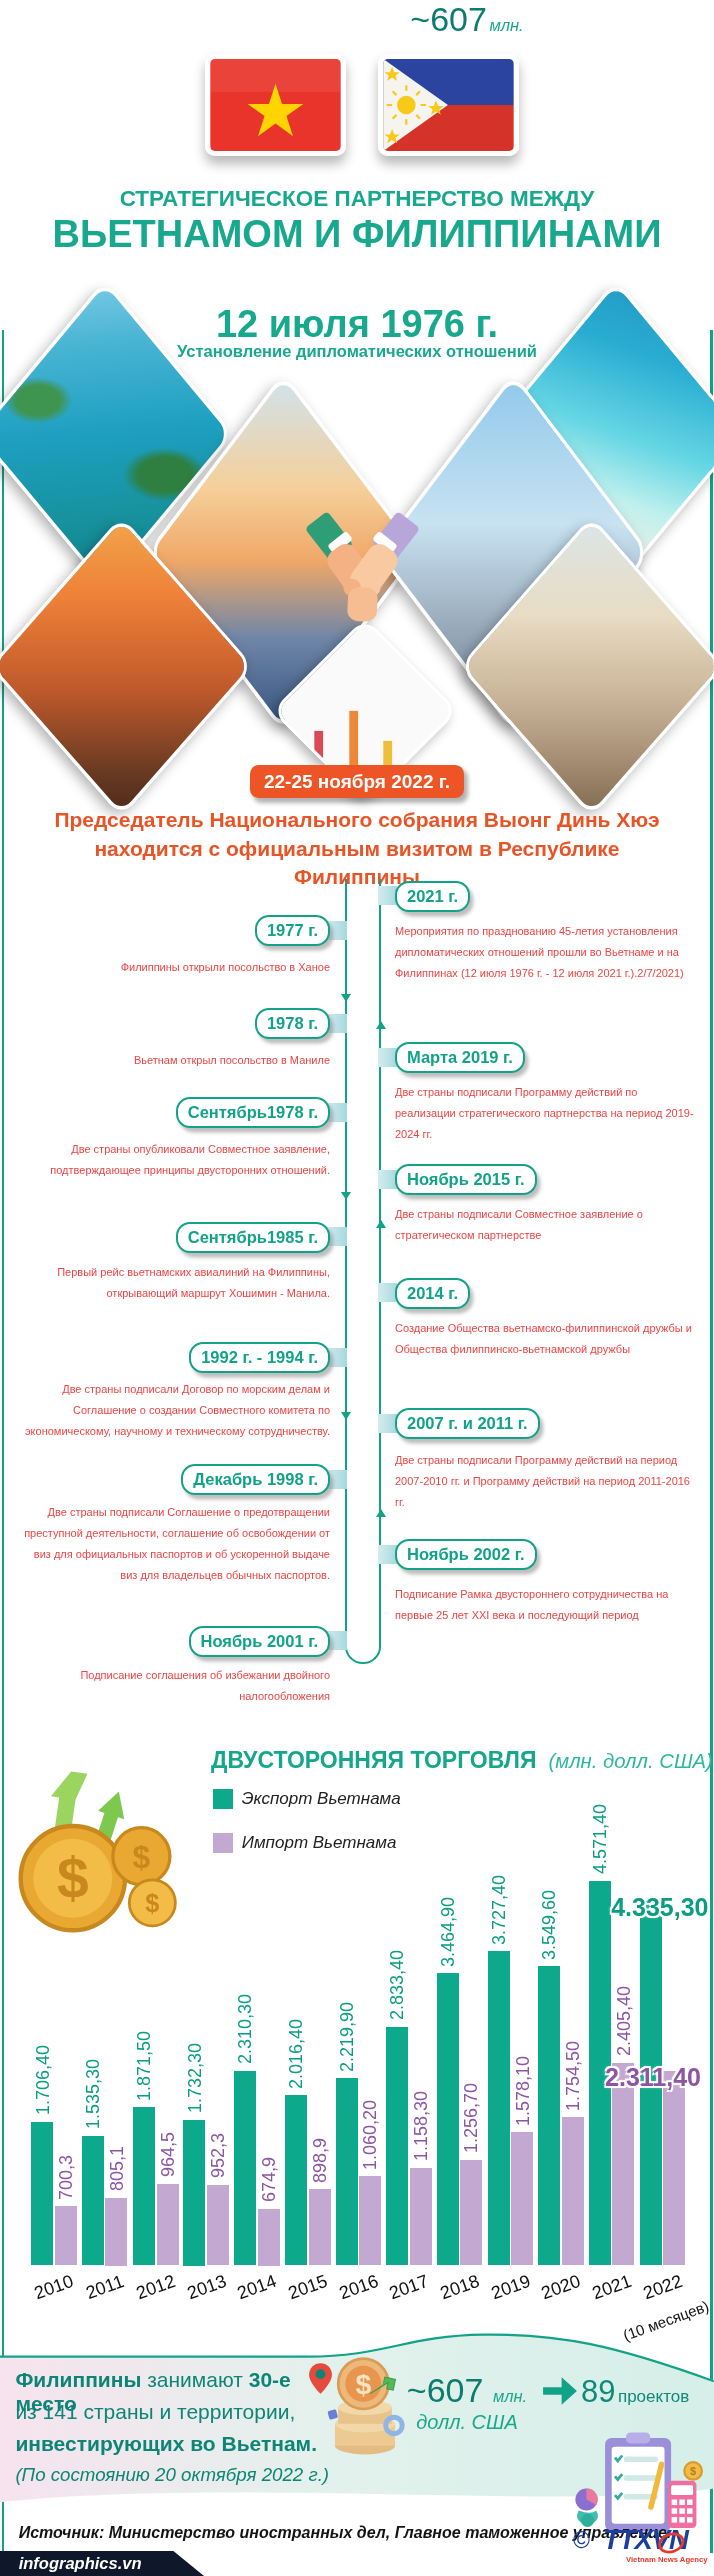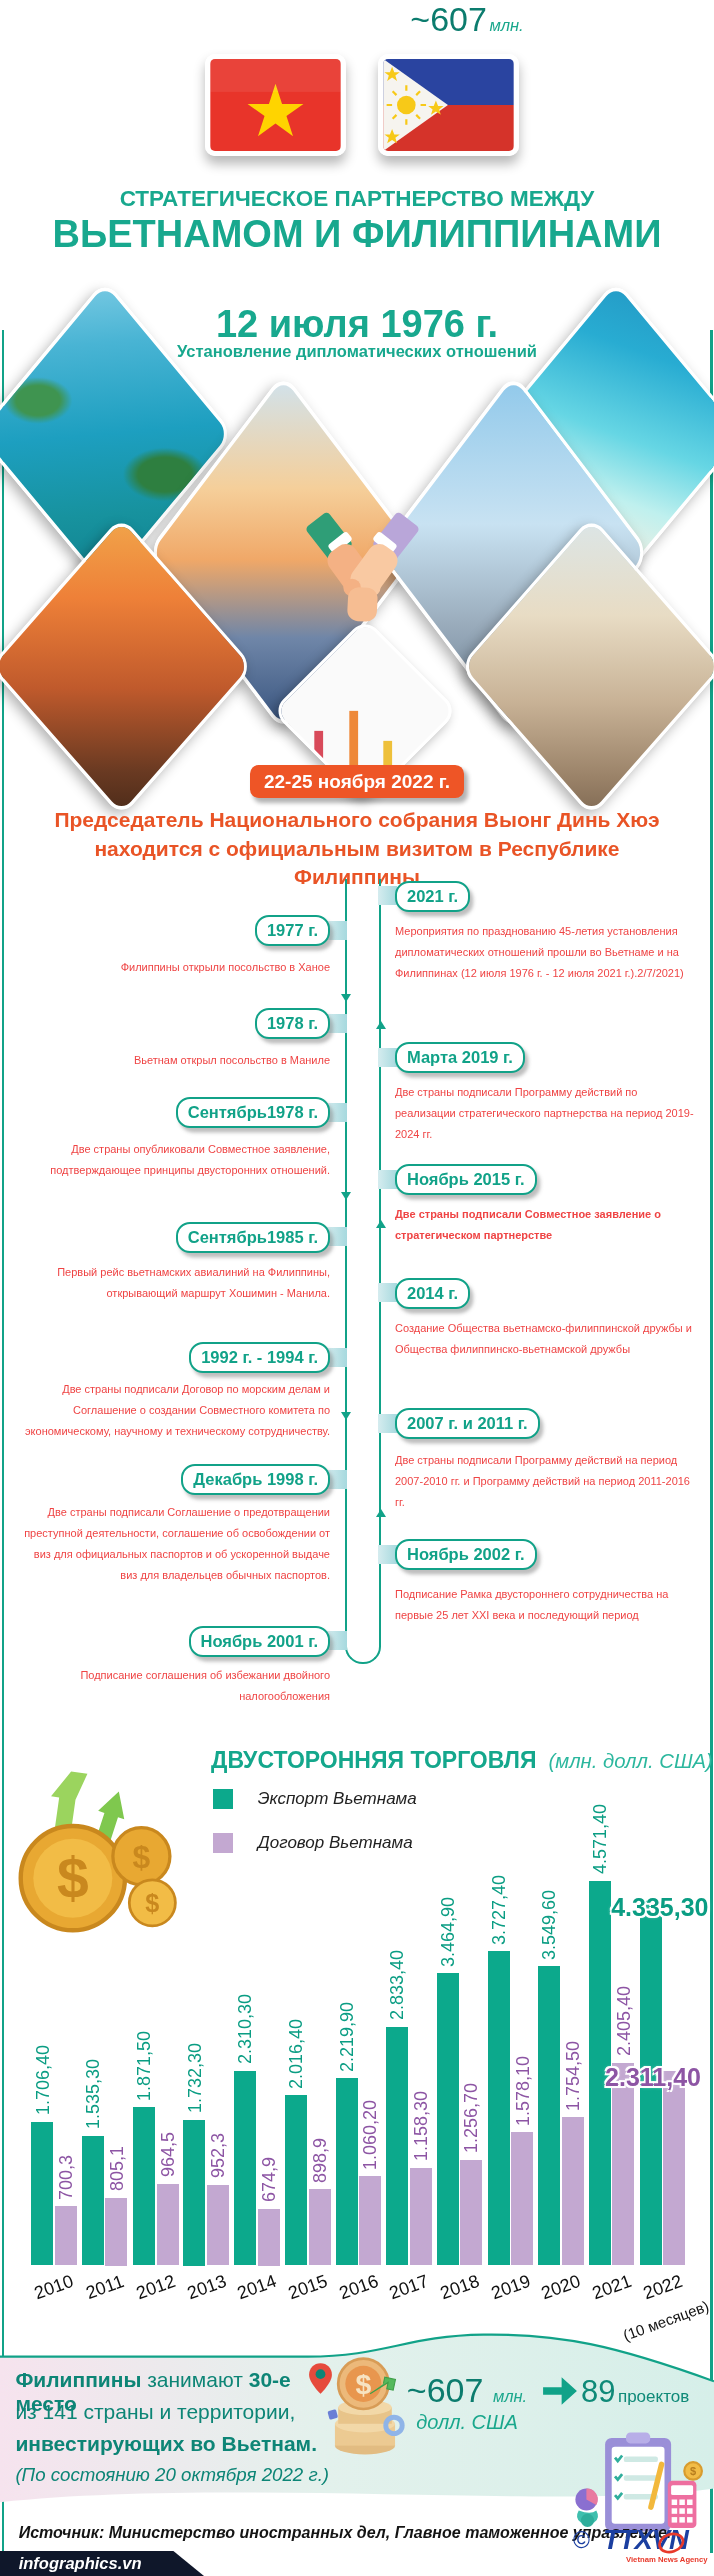--- a/index.html
+++ b/index.html
@@ -57,21 +57,21 @@
   .conn{position:absolute;height:18.7px;background:linear-gradient(90deg,#d5ecef,#a6d9de);}
   .arr{position:absolute;width:0;height:0;border-left:5.5px solid transparent;border-right:5.5px solid transparent;}
   .arr-down{border-top:8.8px solid #11a288;left:341px;}
   .arr-up{border-bottom:8.8px solid #11a288;left:376px;}
 
   
   .chart-title{position:absolute;left:211px;top:1747px;font-size:23px;font-weight:bold;color:#14a78c;white-space:nowrap;}
   .chart-title .units{font-weight:normal;font-style:italic;font-size:20.3px;color:#2cb79e;}
   .legend-row{position:absolute;left:213px;display:flex;align-items:center;gap:8.8px;}
   .legend-sq{width:20px;height:20px;display:inline-block;}
-  .legend-label{font-size:17px;font-style:italic;color:#222;margin-left:16px;}
+  .legend-label{font-size:17px;font-style:italic;color:#222;}
   .bar{position:absolute;}
   .bar-label{position:absolute;writing-mode:vertical-rl;transform:rotate(180deg);font-size:18px;line-height:1;white-space:nowrap;}
   .big-label{position:absolute;font-size:25px;font-weight:bold;
              text-shadow:1.6px 1.6px 0 #fff,-1.6px -1.6px 0 #fff,1.6px -1.6px 0 #fff,-1.6px 1.6px 0 #fff,0 0 4.4px #fff;}
   .year-label{position:absolute;width:66px;text-align:center;font-size:18px;color:#111;transform:rotate(-20deg);}
   .year-note{position:absolute;font-size:15px;color:#111;transform:rotate(-20deg);white-space:nowrap;}
 
   
   .inv-line{position:absolute;left:15.4px;width:330px;font-size:21px;color:#0d8576;}
   .inv-note{position:absolute;left:15.4px;width:341px;font-size:18.7px;font-style:italic;color:#0d8576;}
@@ -178,21 +178,21 @@
     <div class="pill" style="top: 1008px; right: 384px;">1978 г.</div>
     <div class="tl-text tl-left" style="top: 1050px;">Вьетнам открыл посольство в Маниле</div>
     <div class="conn" style="left: 378px; width: 18.7px; top: 1048px;"></div>
     <div class="pill" style="top: 1042px; left: 395px;">Марта 2019 г.</div>
     <div class="tl-text tl-right" style="top: 1082px;">Две страны подписали Программу действий по реализации стратегического партнерства на период 2019-2024 гг.</div>
     <div class="conn" style="left: 326px; width: 21px; top: 1103px;"></div>
     <div class="pill" style="top: 1097px; right: 384px;">Сентябрь1978 г.</div>
     <div class="tl-text tl-left" style="top: 1139px;">Две страны опубликовали Совместное заявление, подтверждающее принципы двусторонних отношений.</div>
     <div class="conn" style="left: 378px; width: 18.7px; top: 1170px;"></div>
     <div class="pill" style="top: 1164px; left: 395px;">Ноябрь 2015 г.</div>
-    <div class="tl-text tl-right" style="top: 1204px; font-weight: bold;">Две страны подписали Совместное заявление о стратегическом партнерстве</div>
+    <div class="tl-text tl-right" style="top: 1204px;">Две страны подписали Совместное заявление о стратегическом партнерстве</div>
     <div class="conn" style="left: 326px; width: 21px; top: 1227px;"></div>
     <div class="pill" style="top: 1222px; right: 384px;">Сентябрь1985 г.</div>
     <div class="tl-text tl-left" style="top: 1262px;">Первый рейс вьетнамских авиалиний на Филиппины, открывающий маршрут Хошимин - Манила.</div>
     <div class="conn" style="left: 378px; width: 18.7px; top: 1283px;"></div>
     <div class="pill" style="top: 1278px; left: 395px;">2014 г.</div>
     <div class="tl-text tl-right" style="top: 1318px;">Создание Общества вьетнамско-филиппинской дружбы и Общества филиппинско-вьетнамской дружбы</div>
     <div class="conn" style="left: 326px; width: 21px; top: 1348px;"></div>
     <div class="pill" style="top: 1342px; right: 384px;">1992 г. - 1994 г.</div>
     <div class="tl-text tl-left" style="top: 1379px;">Две страны подписали Договор по морским делам и Соглашение о создании Совместного комитета по экономическому, научному и техническому сотрудничеству.</div>
     <div class="conn" style="left: 378px; width: 18.7px; top: 1414px;"></div>
@@ -230,21 +230,21 @@
 <div class="chart-title">
   <span>ДВУСТОРОННЯЯ ТОРГОВЛЯ</span>
   <span class="units">&nbsp;<span>(млн. долл. США)</span></span>
 </div>
 <div class="legend-row" style="top:1789px;">
   <span class="legend-sq" style="background:#0ca98c;"></span>
   <span class="legend-label">Экспорт Вьетнама</span>
 </div>
 <div class="legend-row" style="top:1833px;">
   <span class="legend-sq" style="background:#c3a8d1;"></span>
-  <span class="legend-label">Договор Вьетнама</span>
+  <span class="legend-label">Импорт Вьетнама</span>
 </div>
 <div id="chart-layer">
     <div class="bar" style="left: 31px; top: 2122px; width: 22px; height: 143px; background: rgb(12, 169, 140);"></div>
     <div class="bar-label" style="left: 34px; bottom: 461px; color: rgb(10, 157, 131);">1.706,40</div>
     <div class="bar" style="left: 55px; top: 2206px; width: 22px; height: 59px; background: rgb(195, 168, 209);"></div>
     <div class="bar-label" style="left: 57px; bottom: 376px; color: rgb(141, 85, 164);">700,3</div>
     <div class="year-label" style="left: 21.4px; top: 2277px;">2010</div>
     <div class="bar" style="left: 82px; top: 2136px; width: 22px; height: 129px; background: rgb(12, 169, 140);"></div>
     <div class="bar-label" style="left: 84px; bottom: 447px; color: rgb(10, 157, 131);">1.535,30</div>
     <div class="bar" style="left: 105px; top: 2198px; width: 22px; height: 68px; background: rgb(195, 168, 209);"></div>

